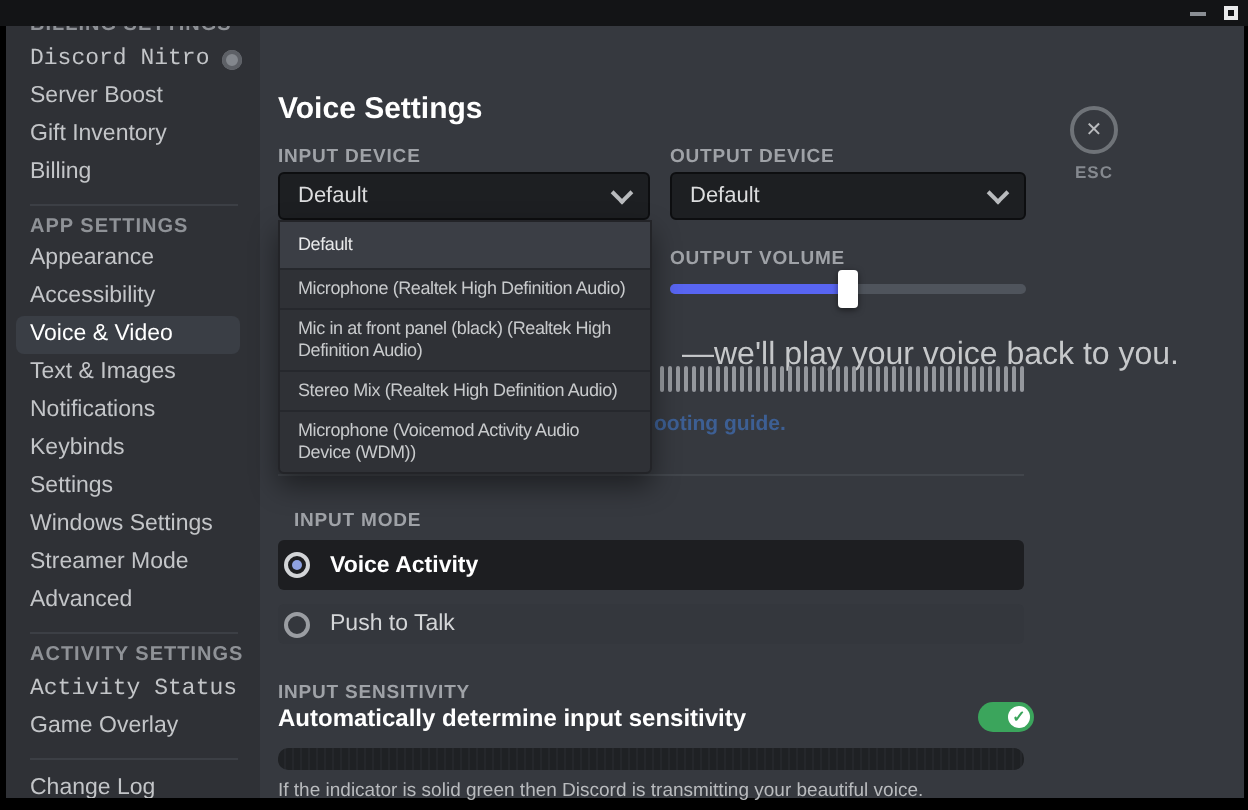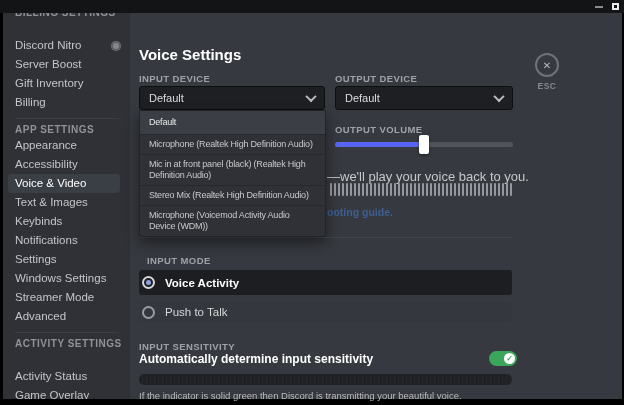--- a/index.html
+++ b/index.html
@@ -38,21 +38,21 @@
   .sb-item.selected {
     background:#3a3e45; color:#ffffff; border-radius:4px;
     margin-left:-7px; padding-left:7px; width:112px; box-sizing:border-box;
   }
   .sb-divider { height:1px; background:#3c3f45; width:104px; margin:6px 0 5px 0; }
   .nitro-icon {
     width:10px; height:10px; border-radius:50%;
     background:#83878d; box-shadow:inset 0 0 0 2px #5d6066;
     flex:0 0 auto;
   }
-  .mt3 { margin-top:17px; }
+  .mt3 { margin-top:1px;font-family:Liberation Mono, monospace; }
 
   
   .main {
     position:absolute; left:130px; top:13px; width:492px; height:386px;
     background:#36393f; z-index:20;
   }
   .abs { position:absolute; }
   .page-title { left:9px; top:33px; font-size:15px; font-weight:bold; color:#ffffff; }
   .field-label { font-size:9.5px; font-weight:bold; color:#9fa2a7; letter-spacing:.4px; }
   .select {
@@ -67,21 +67,21 @@
   }
   
   .slider { left:205px; top:129px; width:178px; height:5px; background:#4f545c; border-radius:3px; }
   .slider-fill { position:relative; height:5px; background:#5865f2; border-radius:3px 0 0 3px; }
   .slider-handle {
     position:absolute; right:-5px; top:-7px; width:10px; height:19px;
     background:#ffffff; border-radius:2px; box-shadow:0 1px 3px rgba(0,0,0,.5);
     cursor:grab;
   }
   
-  .mic-frag { left:197px; top:156px; font-size:13px; color:#c6c8ca; }
+  .mic-frag { left:211px; top:156px; font-size:16px; color:#c6c8ca; }
   .meter { left:200px; top:170px; width:182px; height:13px; display:flex; gap:2px; overflow:hidden; }
   .meter i { display:block; width:2px; height:13px; background:#95989d; border-radius:1px; }
   .link-frag { left:197px; top:193px; font-size:10.5px; font-weight:bold; color:#3d5f94; cursor:pointer; }
   .hdiv { left:9px; top:224px; width:373px; height:1px; background:#42464c; }
 
   
   .im-label { left:17px; top:242px; }
   .mode-row {
     left:9px; width:373px; border-radius:3px; box-sizing:border-box;
     display:flex; align-items:center; gap:10px; padding-left:3px; cursor:pointer;
@@ -161,22 +161,22 @@
   <div class="sb-item">Gift Inventory</div>
   <div class="sb-item">Billing</div>
 
   <div class="sb-divider"></div>
   <div class="sb-header">APP SETTINGS</div>
 
   <div class="sb-item">Appearance</div>
   <div class="sb-item">Accessibility</div>
   <div class="sb-item selected">Voice &amp; Video</div>
   <div class="sb-item">Text &amp; Images</div>
+  <div class="sb-item">Notifications</div>
   <div class="sb-item">Keybinds</div>
-  <div class="sb-item">Notifications</div>
   <div class="sb-item">Settings</div>
   <div class="sb-item">Windows Settings</div>
   <div class="sb-item">Streamer Mode</div>
   <div class="sb-item">Advanced</div>
 
   <div class="sb-divider"></div>
   <div class="sb-header">ACTIVITY SETTINGS</div>
 
   <div class="sb-item mt3">Activity Status</div>
   <div class="sb-item">Game Overlay</div>

